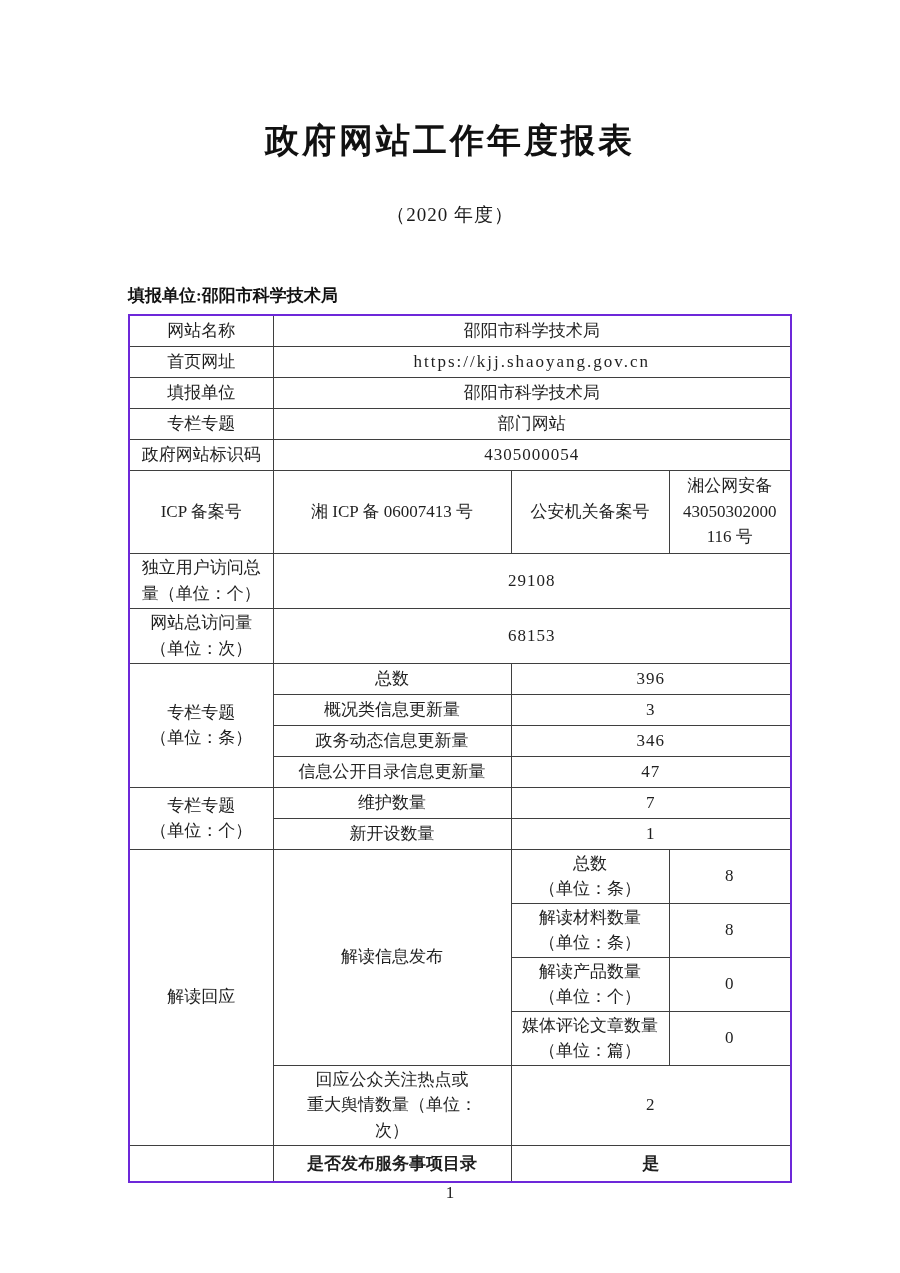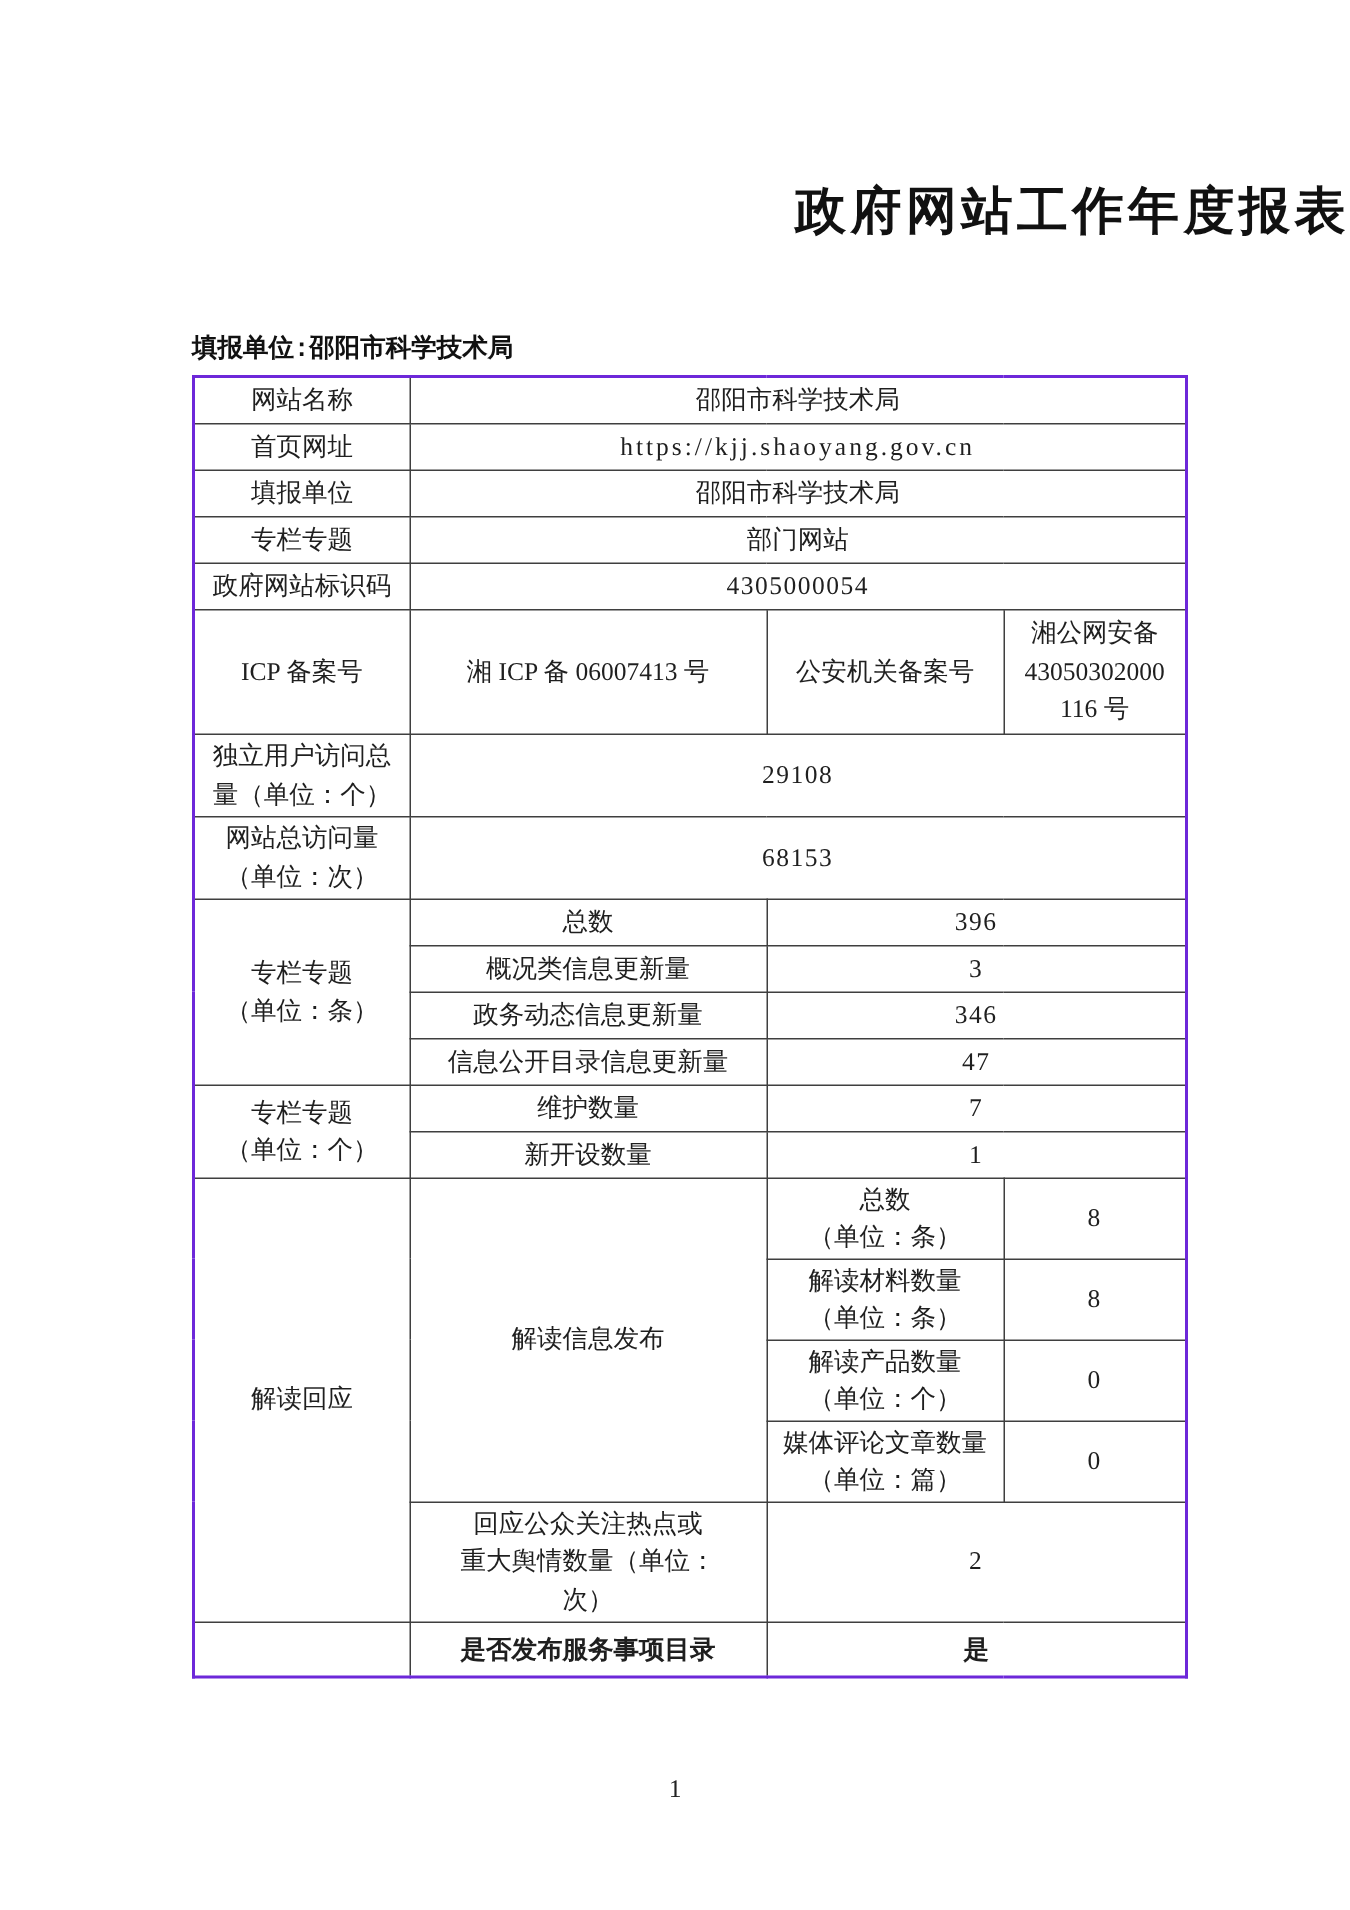--- a/index.html
+++ b/index.html
@@ -8,37 +8,37 @@
     width: 900px;
     height: 1273px;
     background: #ffffff;
     color: #1f1f1f;
     font-family: "Liberation Serif", "DejaVu Serif", serif;
     overflow: hidden;
   }
   .doc-title {
     margin: 0;
     padding-top: 118px;
-    text-align: right;
+    text-align: center;
     font-family: "Liberation Sans", "DejaVu Sans", sans-serif;
     font-size: 34px;
     font-weight: bold;
     letter-spacing: 3px;
     color: #111;
   }
   .doc-subtitle {
     margin-top: 38px;
     text-align: center;
     font-size: 19px;
     letter-spacing: 1px;
     color: #1a1a1a;
   }
   .filing-unit {
     margin: 56px 0 7px 128px;
-    font-family: Liberation Mono, monospace;
+    font-family: Liberation Serif, serif;
     font-size: 17px;
     font-weight: bold;
     color: #111;
   }
   table.report {
     border-collapse: collapse;
     table-layout: fixed;
     margin-left: 128px;
     width: 662px;
     border: 2px solid #6d28d9;
@@ -72,20 +72,21 @@
     font-size: 17px;
     color: #222;
   }
 </style>
 </head>
 <body>
 
 <div class="page">
 
   <h1 class="doc-title">政府网站工作年度报表</h1>
+  <div class="doc-subtitle">（2020 年度）</div>
   <div class="filing-unit">填报单位:邵阳市科学技术局</div>
 
   <table class="report">
     <colgroup>
       <col style="width:144px">
         <col style="width:238px">
         <col style="width:158px">
         <col style="width:122px">
     </colgroup>
     <tbody>

